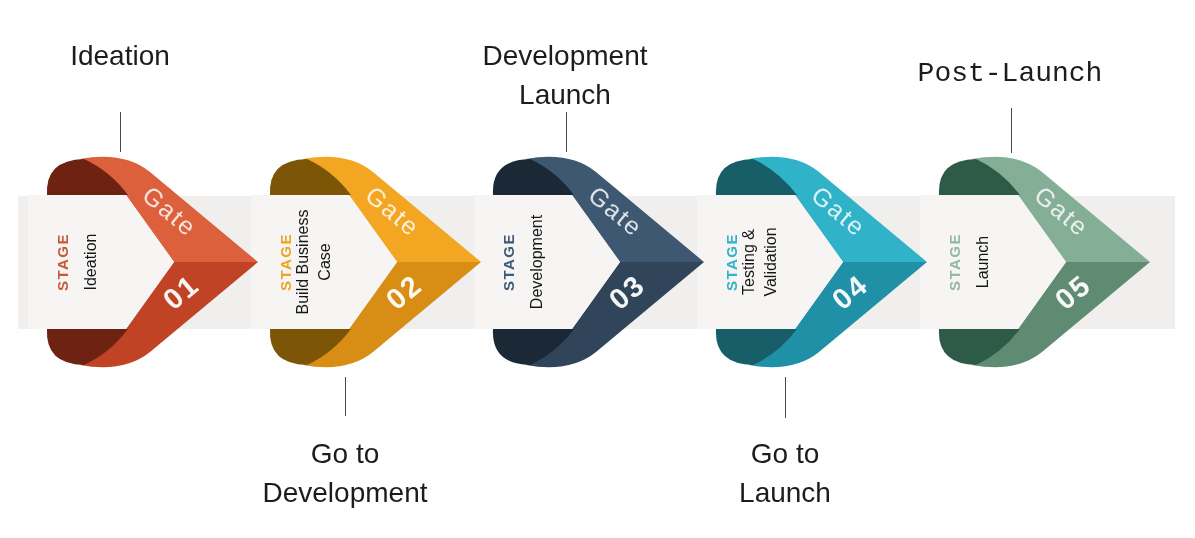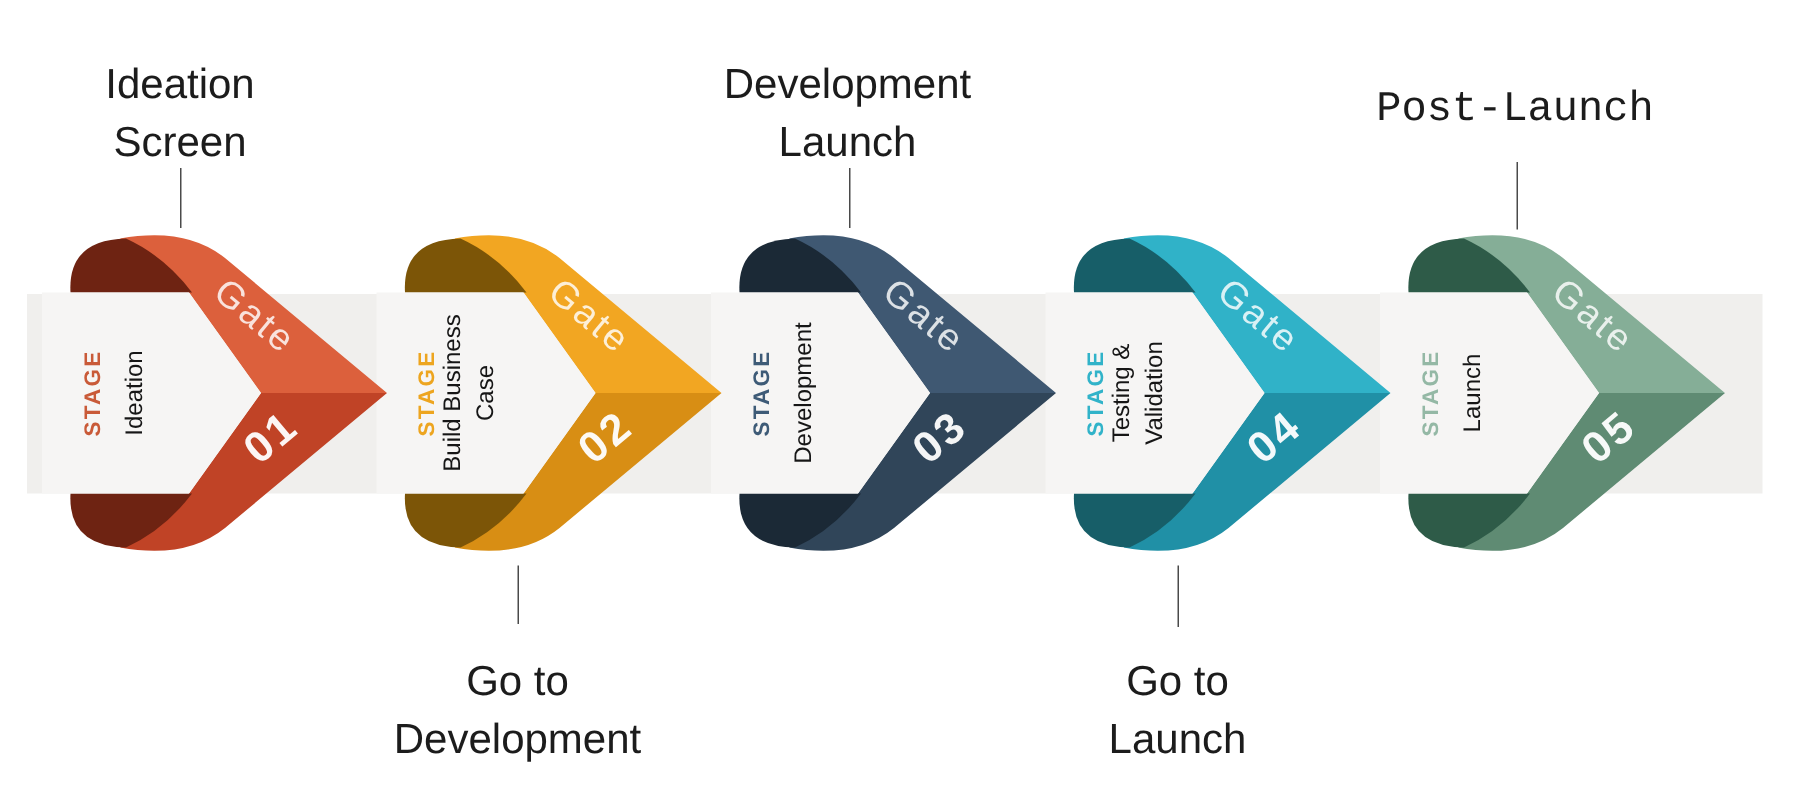--- a/index.html
+++ b/index.html
@@ -103,21 +103,20 @@
           <text class="stage-word" fill="#94B8A5" transform="translate(34,104) rotate(-90)" text-anchor="middle" dominant-baseline="central">STAGE</text>
           <text class="stage-name" transform="translate(62,104) rotate(-90)" text-anchor="middle" dominant-baseline="central">Launch</text>
           <text class="gate-word" transform="translate(142,53) rotate(40)" text-anchor="middle" dominant-baseline="central">Gate</text>
           <text class="gate-number" transform="translate(153,134) rotate(-40)" text-anchor="middle" dominant-baseline="central">05</text>
         </svg>
       </div>
     </div>
   <div id="annotations">
       <div class="annotation" style="left: 120px; top: 36px;">
         <div>Ideation</div>
-        <div>Screen</div>
       </div>
       <div class="connector" style="left: 120px; top: 112px; height: 40px;"></div>
       <div class="annotation" style="left: 565px; top: 36px;">
         <div>Development</div>
         <div>Launch</div>
       </div>
       <div class="connector" style="left: 566px; top: 112px; height: 40px;"></div>
       <div class="annotation" style="left: 1010px; top: 54px; font-family: Liberation Mono, monospace;">
         <div>Post-Launch</div>
       </div>

